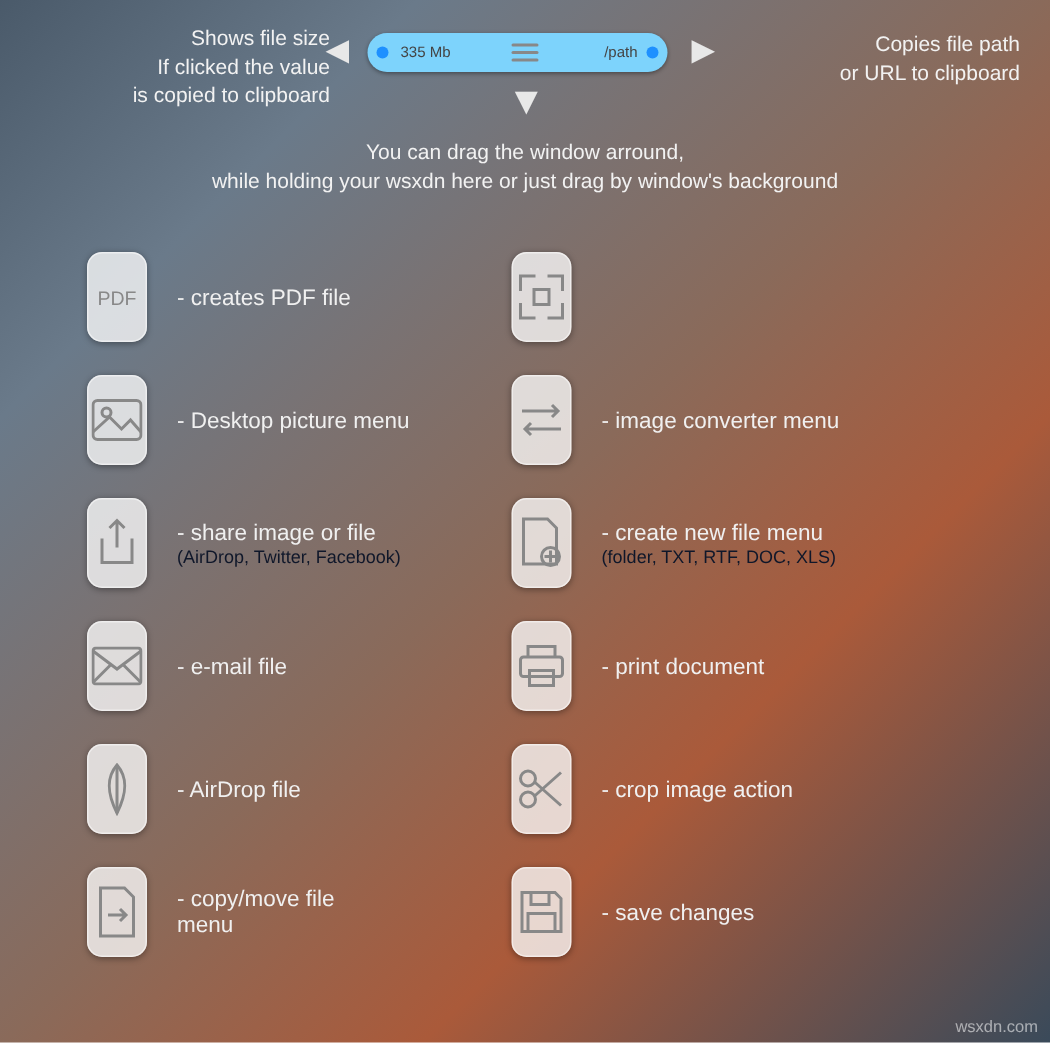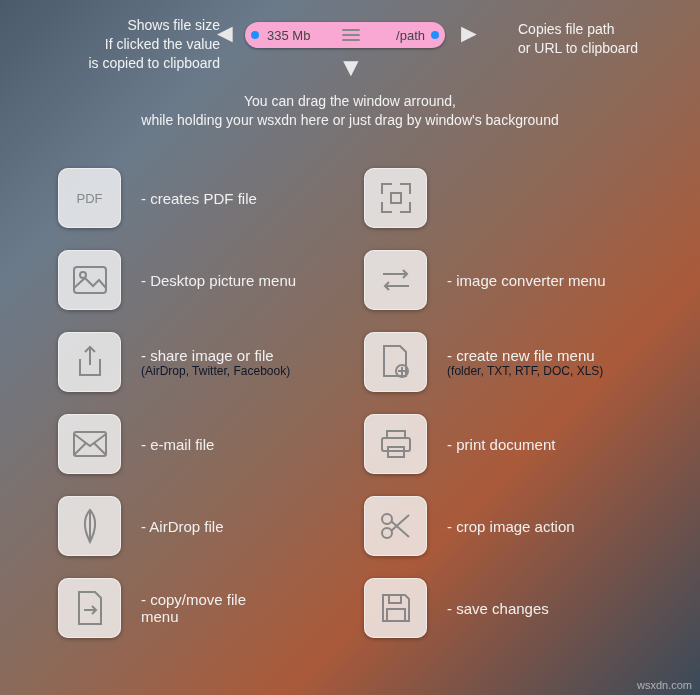--- a/index.html
+++ b/index.html
@@ -10,25 +10,25 @@
     background-blend-mode: normal;
     color: #f0f0f0;
     overflow: hidden;
     position: relative;
   }
   
   .topbar {
     position: absolute;
     top: 22px; left: 245px;
     width: 200px; height: 26px;
-    background: #f9a8d4;
+    background: #7dd3fc;
     border-radius: 14px;
     display: flex; align-items: center;
     color: #555;
-    font-size: 13px;
+    font-size: 10px;
     box-shadow: 0 1px 3px rgba(0,0,0,.4);
   }
   .dot { width: 8px; height: 8px; border-radius: 50%; background: #1e90ff; margin: 0 6px; }
   .size-label { padding-left: 2px; color: #444; }
   .path-label { color: #444; padding-left: 4px; }
   .hamburger {
     flex: 1; display: flex; flex-direction: column; gap: 3px;
     align-items: center; justify-content: center;
   }
   .hamburger span {
@@ -42,21 +42,21 @@
     position: absolute; font-size: 26px; color: #e8e8e8; line-height: 1;
   }
   
   .columns {
     position: absolute; top: 168px; left: 58px; right: 30px;
     display: flex; gap: 68px;
   }
   .col { display: flex; flex-direction: column; gap: 22px; }
   .row { display: flex; align-items: center; gap: 20px; }
   .tile {
-    width: 63px; height: 60px;
+    width: 40px; height: 60px;
     background: rgba(250,250,250,0.78);
     border-radius: 10px;
     box-shadow: 0 1px 4px rgba(0,0,0,.35), inset 0 0 0 1px rgba(255,255,255,.5);
     display: flex; align-items: center; justify-content: center;
   }
   .tile svg { stroke: #888; fill: none; stroke-width: 2; }
   .tile .txt { font-size: 13px; color: #888; font-weight: 500; }
   .desc { color: #f0f0f0; font-size: 15px; }
   .desc .sub { display:block; font-size: 12px; color: #0f172a; }
   .watermark { position:absolute; bottom:4px; right:8px; font-size:11px; color: rgba(255,255,255,.55); }
@@ -76,21 +76,21 @@
   <span class="dot"></span>
 </div>
 
 <div class="arrow-l" style="top:20px; left:212px;">◄</div>
 <div class="arrow-r" style="top:20px; left:456px;">►</div>
 <div class="arrow-d" style="top:54px; left:338px;">▼</div>
 
 <div class="anno left" style="top:16px; left:20px; width:200px; white-space:pre-line;">Shows file size
 If clicked the value
 is copied to clipboard</div>
-<div class="anno" style="top:20px; left:518px; width:180px; text-align:left; white-space:pre-line;">Copies file path
+<div class="anno" style="top:20px; left:500px; width:180px; text-align:right; white-space:pre-line;">Copies file path
 or URL to clipboard</div>
 <div class="anno center" style="top:92px; left:60px; width:580px; white-space:pre-line;">You can drag the window arround,
 while holding your wsxdn here or just drag by window's background</div>
 
 <div class="columns">
   <div class="col">
 
     <div class="row">
       <div class="tile">
           <span class="txt">PDF</span>

